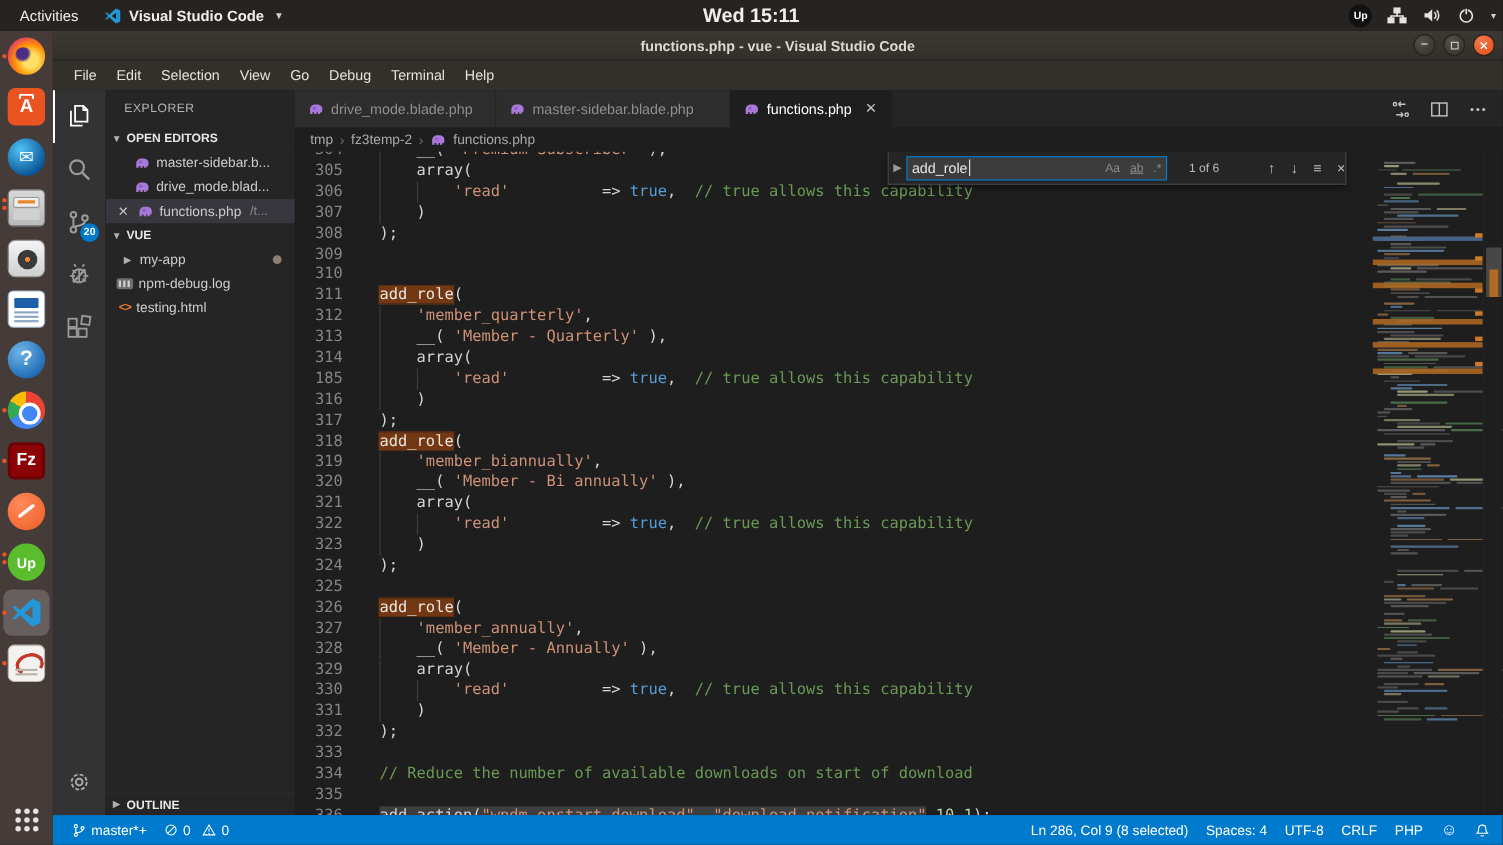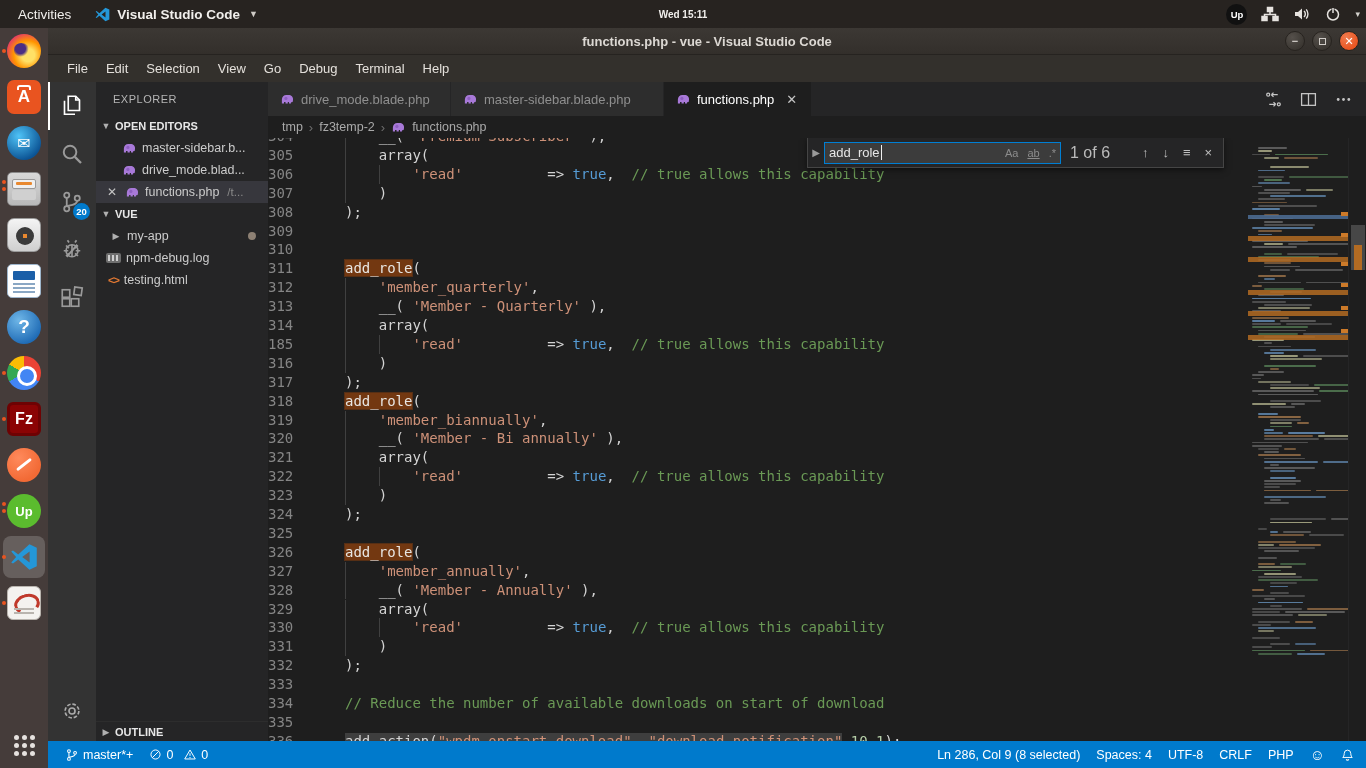--- a/index.html
+++ b/index.html
@@ -7,21 +7,21 @@
     font-family:"Liberation Sans","DejaVu Sans",sans-serif;-webkit-font-smoothing:antialiased}
   .ab{position:absolute}
   svg{display:block}
 
   
   #topbar{left:0;top:0;width:1366px;height:28px;background:#272320;color:#f1efec;
     display:flex;align-items:center;font-size:13.5px;z-index:50}
   #activities{padding:0 14px 0 18px;height:100%;display:flex;align-items:center}
   #appmenu{display:flex;align-items:center;gap:7px;padding:0 10px;font-weight:700}
   #appmenu .carat{font-size:9px;color:#cfcbc6;margin-left:2px}
-  #clock{position:absolute;left:50%;transform:translateX(-50%);font-weight:700;font-size:10px}
+  #clock{position:absolute;left:50%;transform:translateX(-50%);font-weight:700;font-size:18px}
   #tb-right{position:absolute;right:6px;top:0;height:28px;display:flex;align-items:center;gap:14px}
   .up-badge{width:21px;height:21px;border-radius:50%;background:#111;color:#fff;
     font-size:9.5px;font-weight:700;display:flex;align-items:center;justify-content:center}
   #tb-right .carat{font-size:9px;color:#d5d2ce}
 
   
   #dock{left:0;top:28px;width:48px;height:740px;background:#453c3a;z-index:40}
   .dock-item{position:relative;width:48px;height:46px;display:flex;align-items:center;justify-content:center}
   .dock-item .ind{position:absolute;left:2px;top:50%;width:4px;height:4px;border-radius:50%;
     background:#e95420;transform:translateY(-50%)}
@@ -118,42 +118,42 @@
   #tab-actions{margin-left:auto;display:flex;align-items:center;gap:18px;padding-right:14px}
 
   
   #breadcrumb{left:268px;top:116px;width:1098px;height:22px;background:#1e1e1e;display:flex;
     align-items:center;color:#a9a9a9;font-size:12.5px;padding-left:14px;gap:6px}
   #breadcrumb .sep{color:#6d6d6d;font-size:13px}
 
   
   #codearea{left:268px;top:138px;width:1098px;height:603px;background:#1e1e1e;overflow:hidden}
   #gutter{position:absolute;left:0;top:0;width:62px;height:100%}
-  .line-num{position:absolute;width:62px;text-align:left;color:#858585;
+  .line-num{position:absolute;width:62px;text-align:center;color:#858585;
     font:14px/18.9px "DejaVu Sans Mono",monospace}
   #code-lines{position:absolute;left:0;top:0;right:118px;height:100%}
   .code-line{position:absolute;left:77px;height:18.9px;white-space:pre;
     font:14px/18.9px "DejaVu Sans Mono",monospace;color:#d4d4d4}
   .guide{position:absolute;top:0;width:1px;height:18.9px;background:#404040}
   .tk-d{color:#d4d4d4}.tk-s{color:#ce9178}.tk-k{color:#569cd6}.tk-c{color:#6a9955}.tk-n{color:#b5cea8}
   .tk-m{color:#e8e6e3;background:rgba(234,92,0,.42);box-shadow:0 0 0 1px rgba(234,92,0,.28)}
   .hl-sel{background:rgba(128,128,128,.33)}
 
   
   #findwidget{position:absolute;right:142px;top:0;width:417px;height:30px;background:#252526;
     border:1px solid #454545;border-top:none;box-shadow:0 2px 6px rgba(0,0,0,.5);
     display:flex;align-items:center;z-index:10}
   #find-chev{width:16px;text-align:center;color:#9a9a9a;font-size:10px}
   #find-input{width:237px;height:22px;background:#3c3c3c;border:1px solid #007fd4;display:flex;
     align-items:center;padding:0 4px;gap:0}
   #find-text{color:#e6e6e6;font-size:13px}
   #caret{width:1px;height:15px;background:#f0f0f0;margin-left:1px}
   .find-opts{margin-left:auto;display:flex;align-items:center;gap:9px;color:#8c8c8c;font-size:11px}
   .find-opts .wword{text-decoration:underline}
-  #find-count{color:#bbbbbb;font-size:16px;margin-left:9px;width:50px}
+  #find-count{color:#bbbbbb;font-size:11px;margin-left:20px;width:50px}
   .find-acts{display:flex;align-items:center;gap:14px;margin-left:22px;color:#c0c0c0;font-size:13px}
 
   
   #minimap{position:absolute;left:980px;top:0;width:100px;height:603px;background:#1e1e1e}
   .mm-row{position:absolute;height:1.8px;border-radius:1px}
   .mm-bar{position:absolute;left:0;width:100px}
   #ruler{position:absolute;left:1073px;top:0;width:7px;height:603px}
   .ruler-mark{position:absolute;left:0;width:7px;height:4px;background:#cc7a29}
   #vscroll{position:absolute;left:1080px;top:0;width:18px;height:603px;background:#1e1e1e;border-left:1px solid #252526}
   #vthumb{position:absolute;left:2px;top:87px;width:14px;height:45px;background:rgba(121,121,121,.45)}

